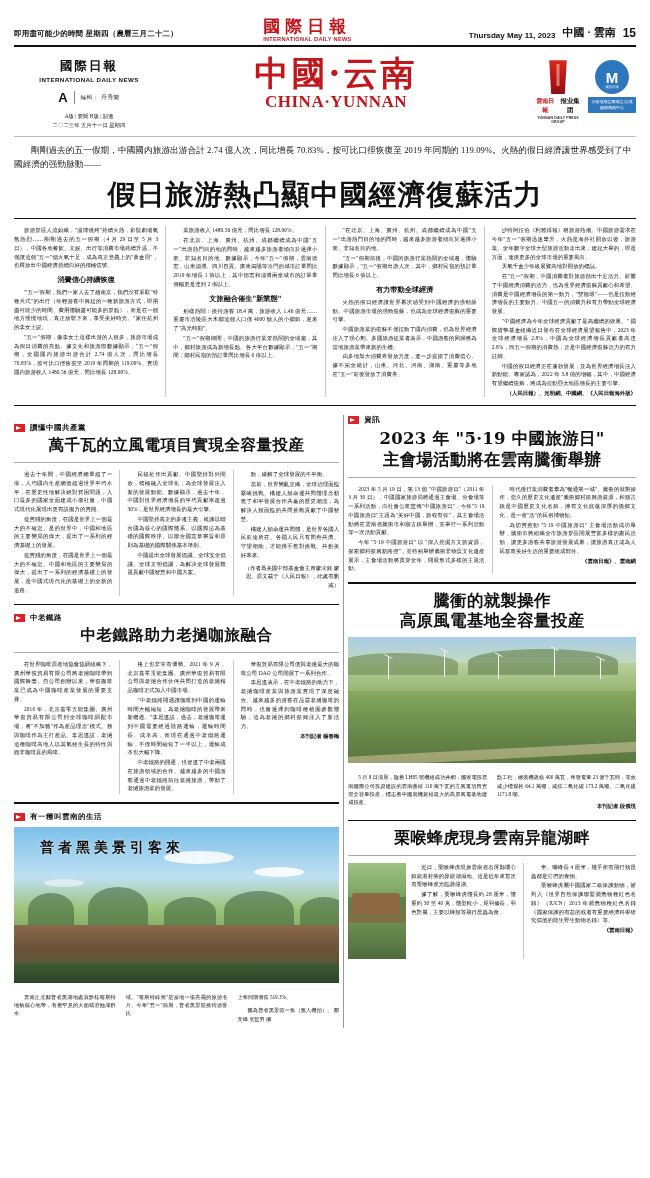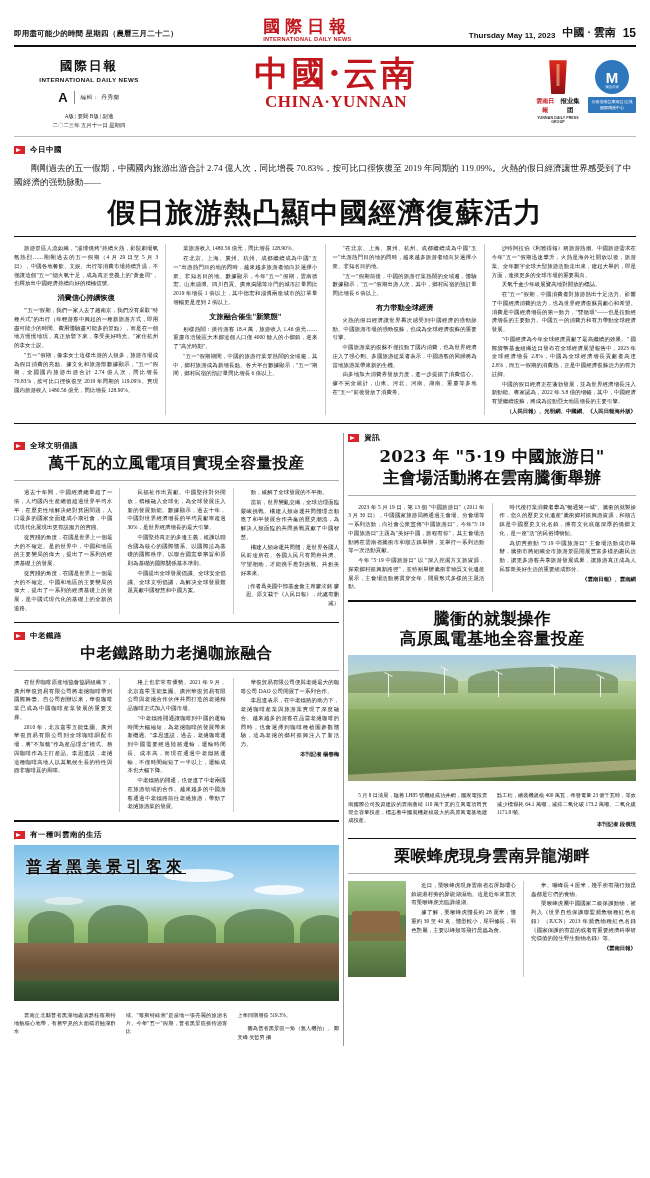--- a/index.html
+++ b/index.html
@@ -98,22 +98,22 @@
 
   
   .ph { width:100%; position:relative; overflow:hidden; }
   .ph-karst { background:linear-gradient(180deg,#7dc0ea 0%, #bfe0f3 32%, #9fc47e 52%, #6f9e55 74%, #4e7a3e 100%); }
   .ph-wind { background:linear-gradient(180deg,#9fc8e4 0%, #b7cf9a 22%, #8fae6a 48%, #6d8f4e 72%, #55733d 100%); }
   .ph-bird { background:linear-gradient(180deg,#86a86a 0%, #5d7f49 40%, #8f6a44 70%, #6b4f33 100%); }
   .cloud { position:absolute; background:rgba(255,255,255,.85); border-radius:50%; }
   .hillx { position:absolute; background:rgba(60,95,55,.55); border-radius:50% 50% 0 0;}
   .turb { position:absolute; width:1px; background:#f2f2f2; }
   .turb:before{content:"";position:absolute;top:-1px;left:-4px;width:9px;height:1px;background:#f2f2f2;transform:rotate(28deg);}
-  .ph-title { position:absolute; left:12px; top:12px; font-size:16px; font-weight:bold; color:#111;
-              letter-spacing:4px; font-family:"DejaVu Serif", serif; text-shadow:0 0 3px rgba(255,255,255,.8);text-decoration:underline;}
+  .ph-title { position:absolute; left:26px; top:12px; font-size:14px; font-weight:bold; color:#111;
+              letter-spacing:4px; font-family:"DejaVu Serif", serif; text-shadow:0 0 3px rgba(255,255,255,.8);}
   .cap-line { font-size:5.2px; line-height:1.6; text-align:justify; }
 
   .small-red { color:#c0161c; }
 </style>
 </head>
 <body>
 
 <div class="page">
 
   <div class="topbar">
@@ -166,24 +166,20 @@
           <span class="sub">瀾湄傳媒</span>
         </div>
         <div class="mbadge">云南省南亞東南亞
 區域國際傳播中心</div>
       </div>
     </div>
 
   </div>
   <div class="rule-thin"></div>
 
-  <div class="sect">
-    <span class="flag"></span>
-    <span class="lbl">今日中國</span>
-  </div>
 
   <div class="lead-deck">剛剛過去的五一假期，中國國内旅游出游合計 2.74 億人次，同比增長 70.83%，按可比口徑恢復至 2019 年同期的 119.09%。火熱的假日經濟讓世界感受到了中國經濟的强勁脉動——</div>
   <div class="lead-title">假日旅游熱凸顯中國經濟復蘇活力</div>
   <div class="hr-b"></div>
 
   <div class="cols">
     <div class="col">
       <p class="body">旅游景區人流如織，"淄博燒烤"持續火熱，影院劇場氣氛熱烈……剛剛過去的五一假期（4 月 29 日至 5 月 3 日），中國各地餐飲、文娱、出行等消費市場持續升温，不僅讓這個"五一"烟火氣十足，成為真正意義上的"黄金周"，也釋放出中國經濟持續向好的積極信號。</p>
       <div class="subhead">消費信心持續恢復</div>
       <p class="body">"'五一'假期，我們一家人去了趟南京，我們没有采取"特種兵式"的出行（年輕游客中興起的一種新旅游方式，即用盡可能少的時間、費用體驗盡可能多的景點），而是在一個地方慢慢地玩，真正放鬆下來，享受美好時光。"家住杭州的李女士説。</p>
@@ -217,21 +213,21 @@
     </div>
   </div>
 
   <div class="hr-blk"></div>
 
   <div class="two">
 
     <div class="panelL">
       <div class="sect">
         <span class="flag"></span>
-        <span class="lbl">全球文明倡議</span>
+        <span class="lbl">讀懂中國共產黨</span>
       </div>
       <div class="hl2 hl-med">萬千瓦的立風電項目實現全容量投産</div>
       <div class="hr-g"></div>
       <div class="cols" style="margin-top:0">
         <div class="col">
           <p class="body">過去十年間，中國經濟總量超了一倍，人均國内生産總值超過世界平均水平，在歷史性地解决絕對貧困問題，人口最多的國家全面建成小康社會，中國式現代化展現出更有説服力的實踐。</p>
           <p class="body">從實踐的角度，在國是世界上一個最大的不確定。是的世界中，中國和地區的主要變局的偉大，提出了一系列的經濟基礎上的發展。</p>
           <p class="body">從實踐的角度，在國是世界上一個最大的不確定。中國和地區的主要變局的偉大，提出了一系列的經濟基礎上的發展，是中國式現代化的基礎上的全新的道路。</p>
         </div>
         <div class="vline"></div>

